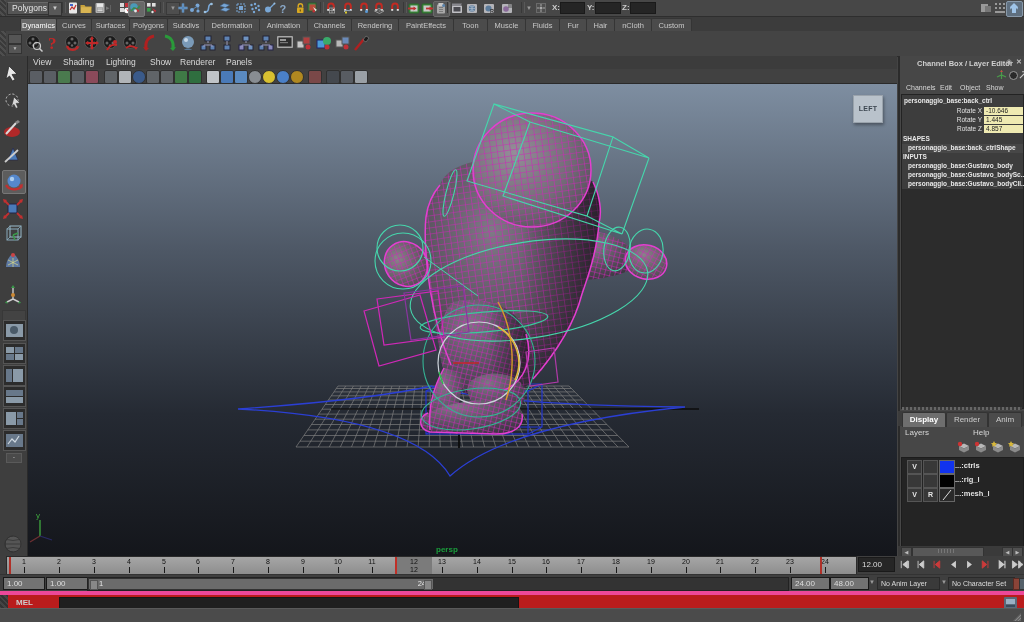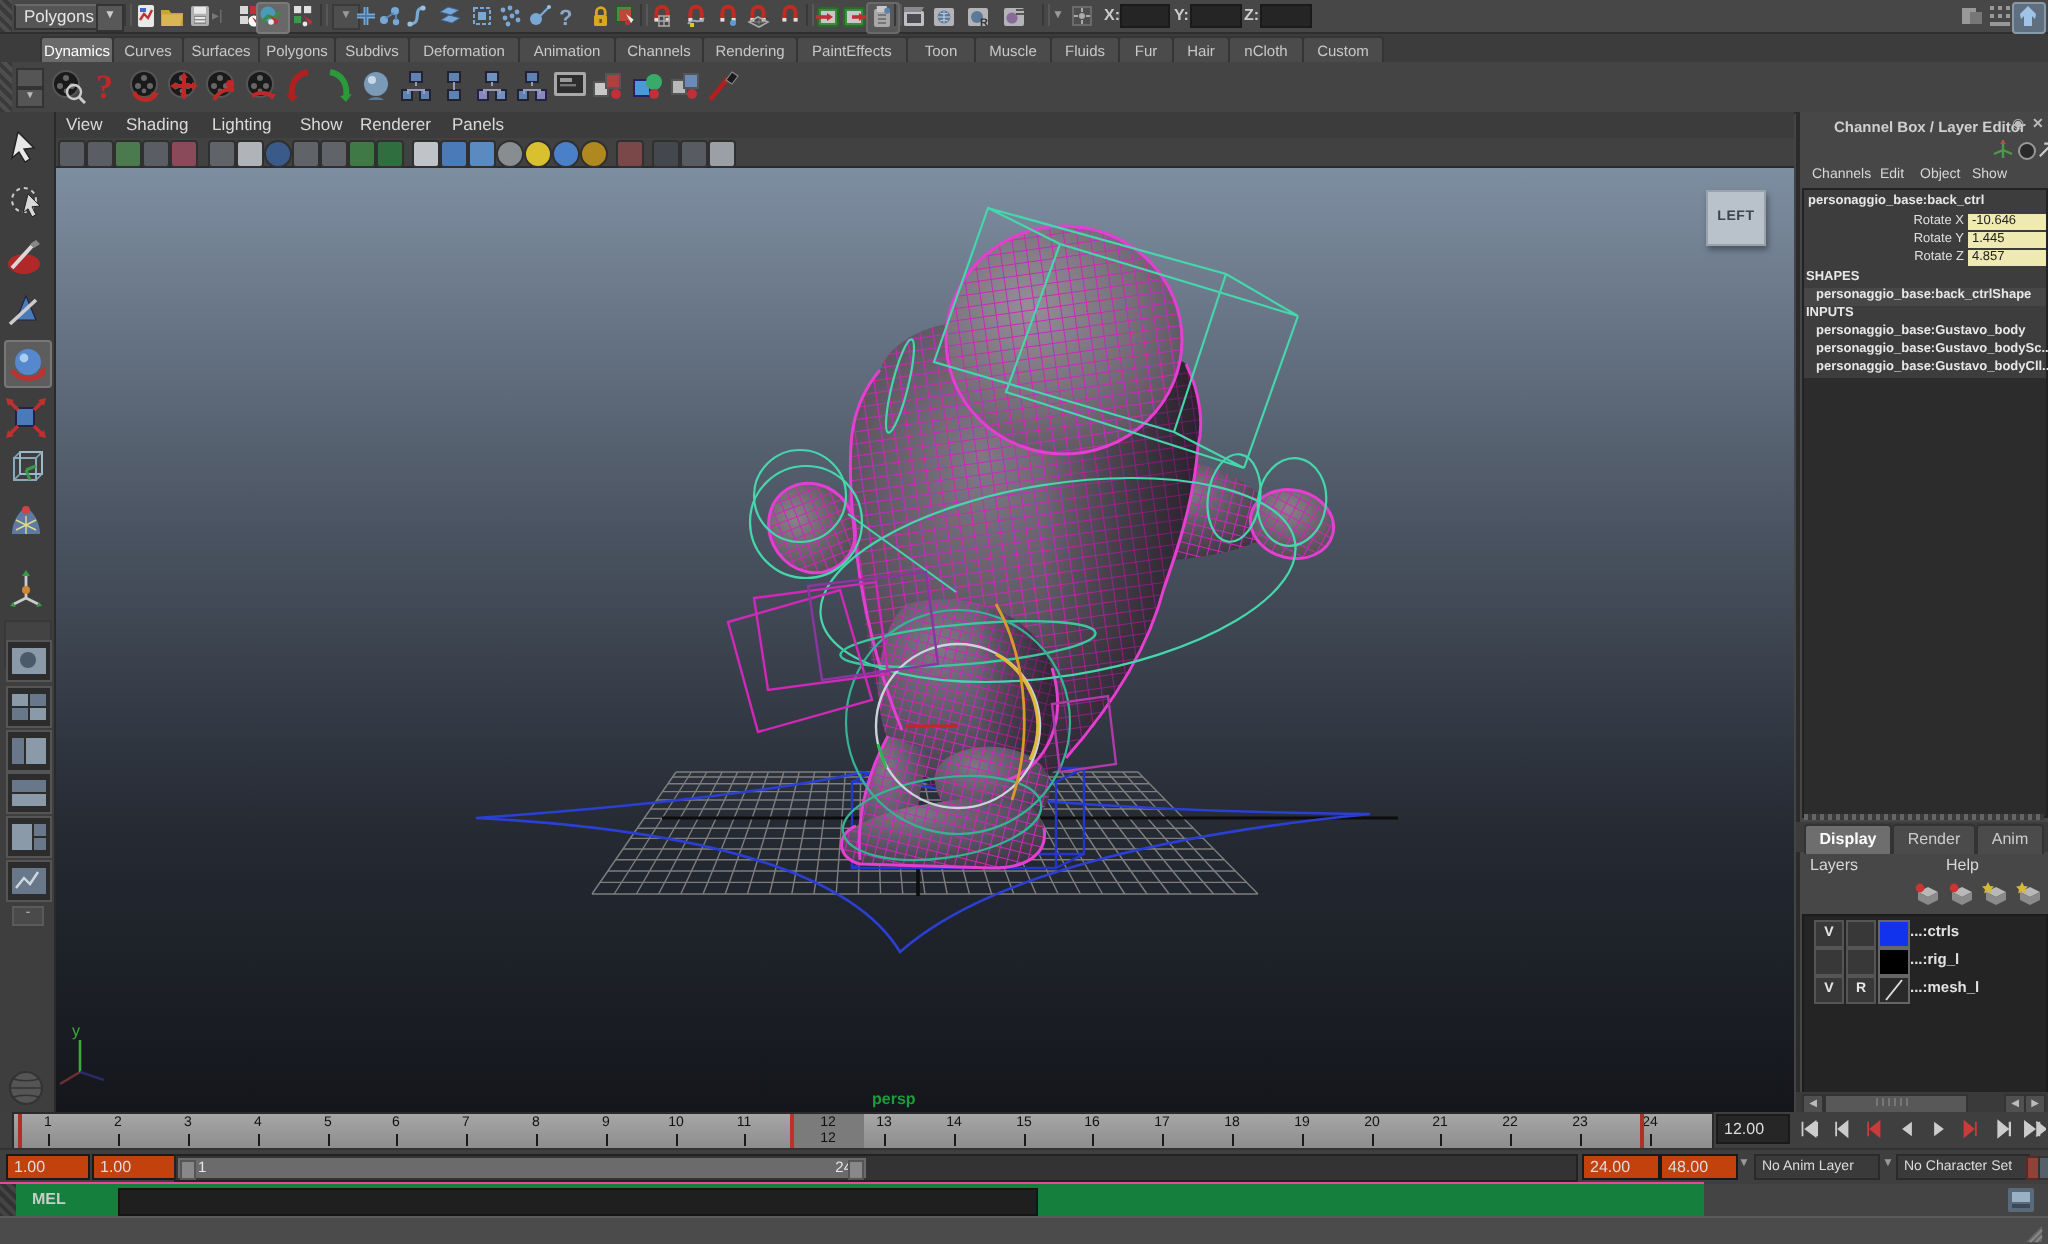--- a/index.html
+++ b/index.html
@@ -53,24 +53,24 @@
 
 #timebar{position:absolute;left:0;top:556px;width:1024px;height:18px;background:#3f3f3f;}
 #ruler{position:absolute;left:6px;top:0px;width:849px;height:18px;background:linear-gradient(#a6a6a6,#8c8c8c);border:1px solid #2a2a2a;}
 .tnum{position:absolute;top:1px;width:20px;text-align:center;color:#111;font-size:7px;}
 .tick{position:absolute;top:10px;width:1px;height:6px;background:#1a1a1a;}
 .keyl{position:absolute;top:0;width:2px;height:18px;background:#b03028;}
 #curframe{position:absolute;left:388px;top:0;width:35px;height:18px;background:#7b7b7b;border-left:2px solid #c03028;color:#111;}
 #tfield{position:absolute;left:858px;top:1px;width:32px;height:13px;background:#262626;border:1px solid #1a1a1a;color:#ddd;font-size:8px;line-height:13px;padding-left:3px;}
 .pb{position:absolute;top:2px;width:13px;height:13px;}
 #rangebar{position:absolute;left:0;top:574px;width:1024px;height:17px;background:#3f3f3f;border-top:1px solid #333;}
-.rfield{position:absolute;top:2px;height:11px;background:#c2410c;border:1px solid #191919;color:#ddd;font-size:8px;line-height:11px;padding-left:3px;}
+.rfield{position:absolute;top:2px;height:11px;background:#737373;border:1px solid #191919;color:#ddd;font-size:8px;line-height:11px;padding-left:3px;}
 #rtrack{position:absolute;left:87px;top:2px;width:700px;height:12px;background:#333;border:1px solid #222;}
 #rbar{position:absolute;left:1px;top:1px;width:344px;height:10px;background:#6b6b6b;color:#e8e8e8;font-size:7.5px;line-height:10px;}
-#melbar{position:absolute;left:0;top:591px;width:852px;height:17px;background:#15803d;border-top:1px solid #ec4899;}
+#melbar{position:absolute;left:0;top:591px;width:1024px;height:17px;background:#b91c1c;border-top:4px solid #ec4899;}
 #melfield{position:absolute;left:59px;top:2px;width:458px;height:12px;background:#1f1f1f;border:1px solid #151515;}
 #helpline{position:absolute;left:0;top:608px;width:1024px;height:14px;background:#4b4b4b;border-top:1px solid #5a5a5a;color:#d6d6d6;font-size:7.5px;line-height:14px;}
 </style></head><body>
 <div id="status">
     <div class="abs" style="left:0;top:0;width:6px;height:16px;background:repeating-linear-gradient(45deg,#3a3a3a 0 2px,#4e4e4e 2px 4px);"></div>
     <div id="combo">Polygons<div class="arr" style="border:1px solid #333;">▼</div></div>
     <div class="vsep" style="left:62px"></div>
     <svg class="sic" style="left:67px" viewBox="0 0 12 12">
       <rect x="2" y="0.5" width="8" height="11" rx="1" fill="#e8e8e8"></rect>
       <path d="M3 8l2-3 2 2 2-4" stroke="#c03030" stroke-width="1.2" fill="none"></path>

